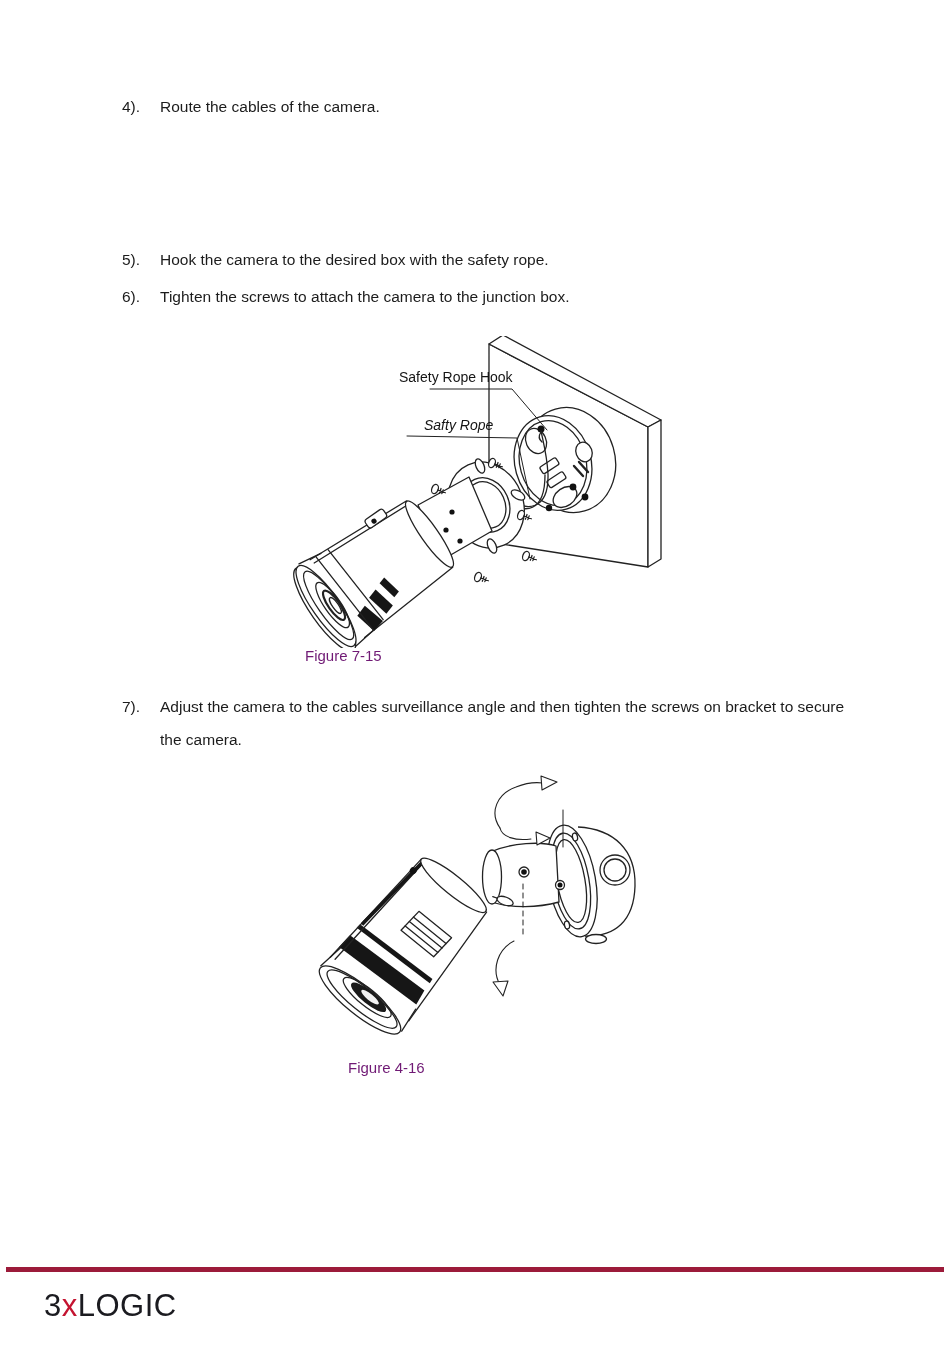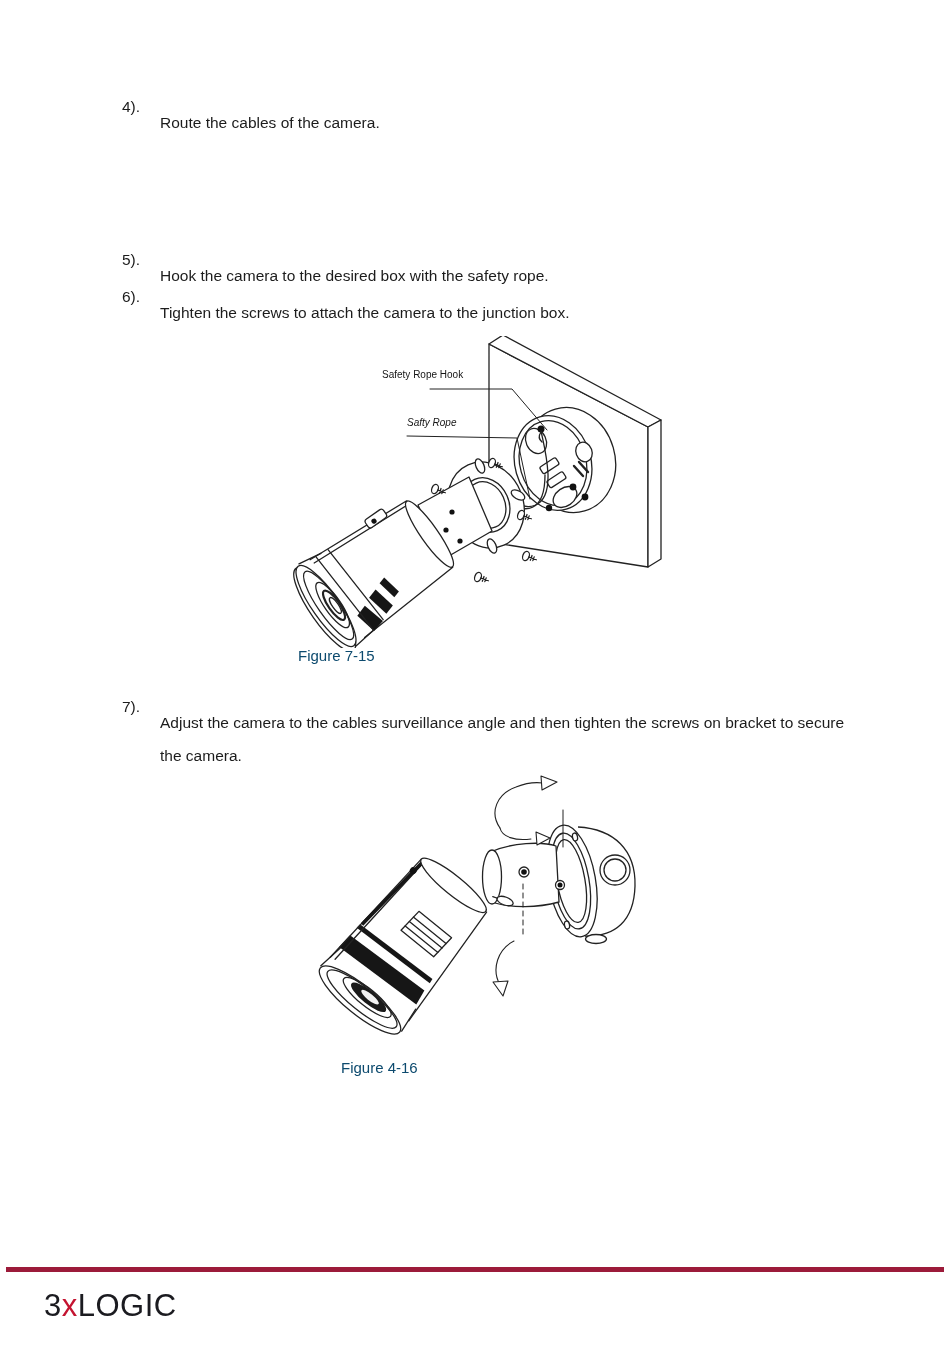--- a/index.html
+++ b/index.html
@@ -3,27 +3,27 @@
 <meta charset="utf-8">
 <style>
   html,body{margin:0;padding:0;background:#e8e8e8;}
   .page{
     position:relative;width:950px;height:1369px;background:#ffffff;
     font-family:"Liberation Sans",sans-serif;color:#1b1b1b;overflow:hidden;
     margin:0 auto;
   }
   .step{position:absolute;left:122px;display:flex;font-size:15.5px;color:#1c1c1c;}
   .step .num{width:38px;flex:0 0 38px;}
-  .step .txt{width:705px;margin-top:16px;}
+  .step .txt{width:705px;}
   .lh1{line-height:21px;}
   .lh2{line-height:33px;}
   .fig{position:absolute;}
   .fig svg{position:absolute;left:0;top:0;}
-  .fig-label{position:absolute;font-size:10px;color:#151515;white-space:nowrap;}
-  .fig-caption{position:absolute;font-size:15px;color:#0c4a6e;white-space:nowrap;}
+  .fig-label{position:absolute;font-size:14px;color:#151515;white-space:nowrap;margin-left:17px;}
+  .fig-caption{position:absolute;font-size:15px;color:#701a75;white-space:nowrap;margin-left:7px;}
   .rule{position:absolute;left:6px;top:1267px;width:938px;height:4.5px;background:#9C1B3A;}
   .logo{position:absolute;left:44px;top:1288px;font-size:31px;font-weight:400;
         letter-spacing:0.5px;white-space:nowrap;}
   .logo span{display:inline-block;}
   svg .ln{stroke:#222;stroke-width:1.3;fill:none;stroke-linecap:round;stroke-linejoin:round;}
   svg .wh{stroke:#222;stroke-width:1.3;fill:#ffffff;stroke-linejoin:round;}
   svg .dk{fill:#161616;stroke:none;}
   svg .dot{fill:#111;stroke:none;}
 </style>
 </head>

